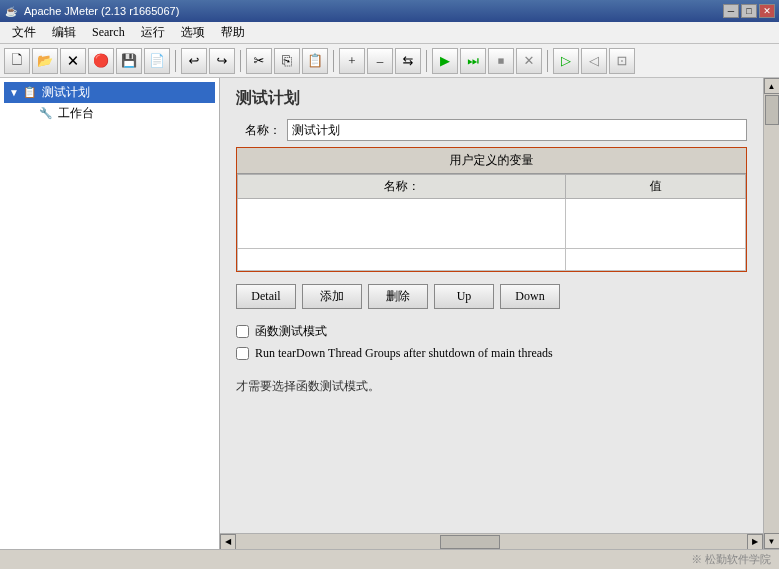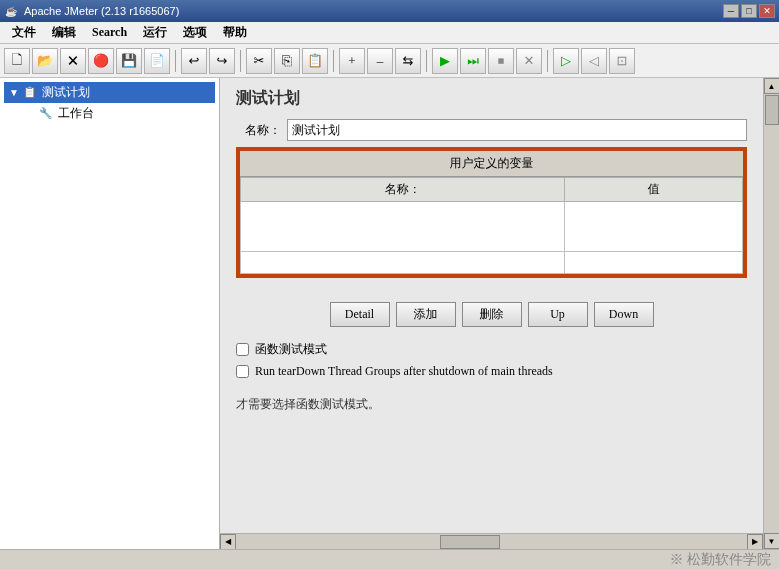--- a/index.html
+++ b/index.html
@@ -61,21 +61,20 @@
       height: 22px;
       display: flex;
       align-items: center;
       padding: 0 4px;
       border-bottom: 1px solid #c0c0c0;
       font-size: 12px;
     }
     .menu-item {
       padding: 20px 8px;
       cursor: pointer;
-      font-weight: bold;
     }
 
     
     .toolbar {
       background: #f0f0f0;
       height: 34px;
       display: flex;
       align-items: center;
       padding: 2px 4px;
       border-bottom: 1px solid #c0c0c0;
@@ -184,22 +183,22 @@
       border: 1px solid #999;
       background: white;
       padding: 1px 4px;
       font-size: 12px;
       font-family: 'SimSun', serif;
     }
 
     
     .var-section {
       background: #d8d8d8;
-      border: 4px solid #c2410c;
-      margin-bottom: 20px;
+      border: 1px solid #c2410c;
+      margin-bottom: 8px;
     }
     .var-header {
       background: #d4d0c8;
       text-align: center;
       padding: 4px;
       font-size: 12px;
       border-bottom: 1px solid #999;
     }
     .var-table {
       width: 100%;
@@ -221,21 +220,20 @@
     .var-table-body {
       height: 50px;
     }
 
     
     .btn-row {
       display: flex;
       gap: 6px;
       margin-bottom: 10px;
       padding: 4px 0;
-      justify-content: center;
     }
     .action-btn {
       padding: 3px 12px;
       background: linear-gradient(to bottom, #f8f8f8, #d8d8d8);
       border: 1px solid #888;
       cursor: pointer;
       font-size: 12px;
       font-family: 'SimSun', serif;
       min-width: 60px;
     }
@@ -493,15 +491,15 @@
         <div class="scroll-btn">▲</div>
         <div class="scroll-track">
           <div class="scroll-thumb"></div>
         </div>
         <div class="scroll-btn">▼</div>
       </div>
     </div>
   </div>
 
   <div class="status-bar">
-    <span style="color:#888; font-size:14px;">※ 松勤软件学院</span>
+    <span style="color:#888; font-size:11px;">※ 松勤软件学院</span>
   </div>
 </div>
 
 </body></html>

